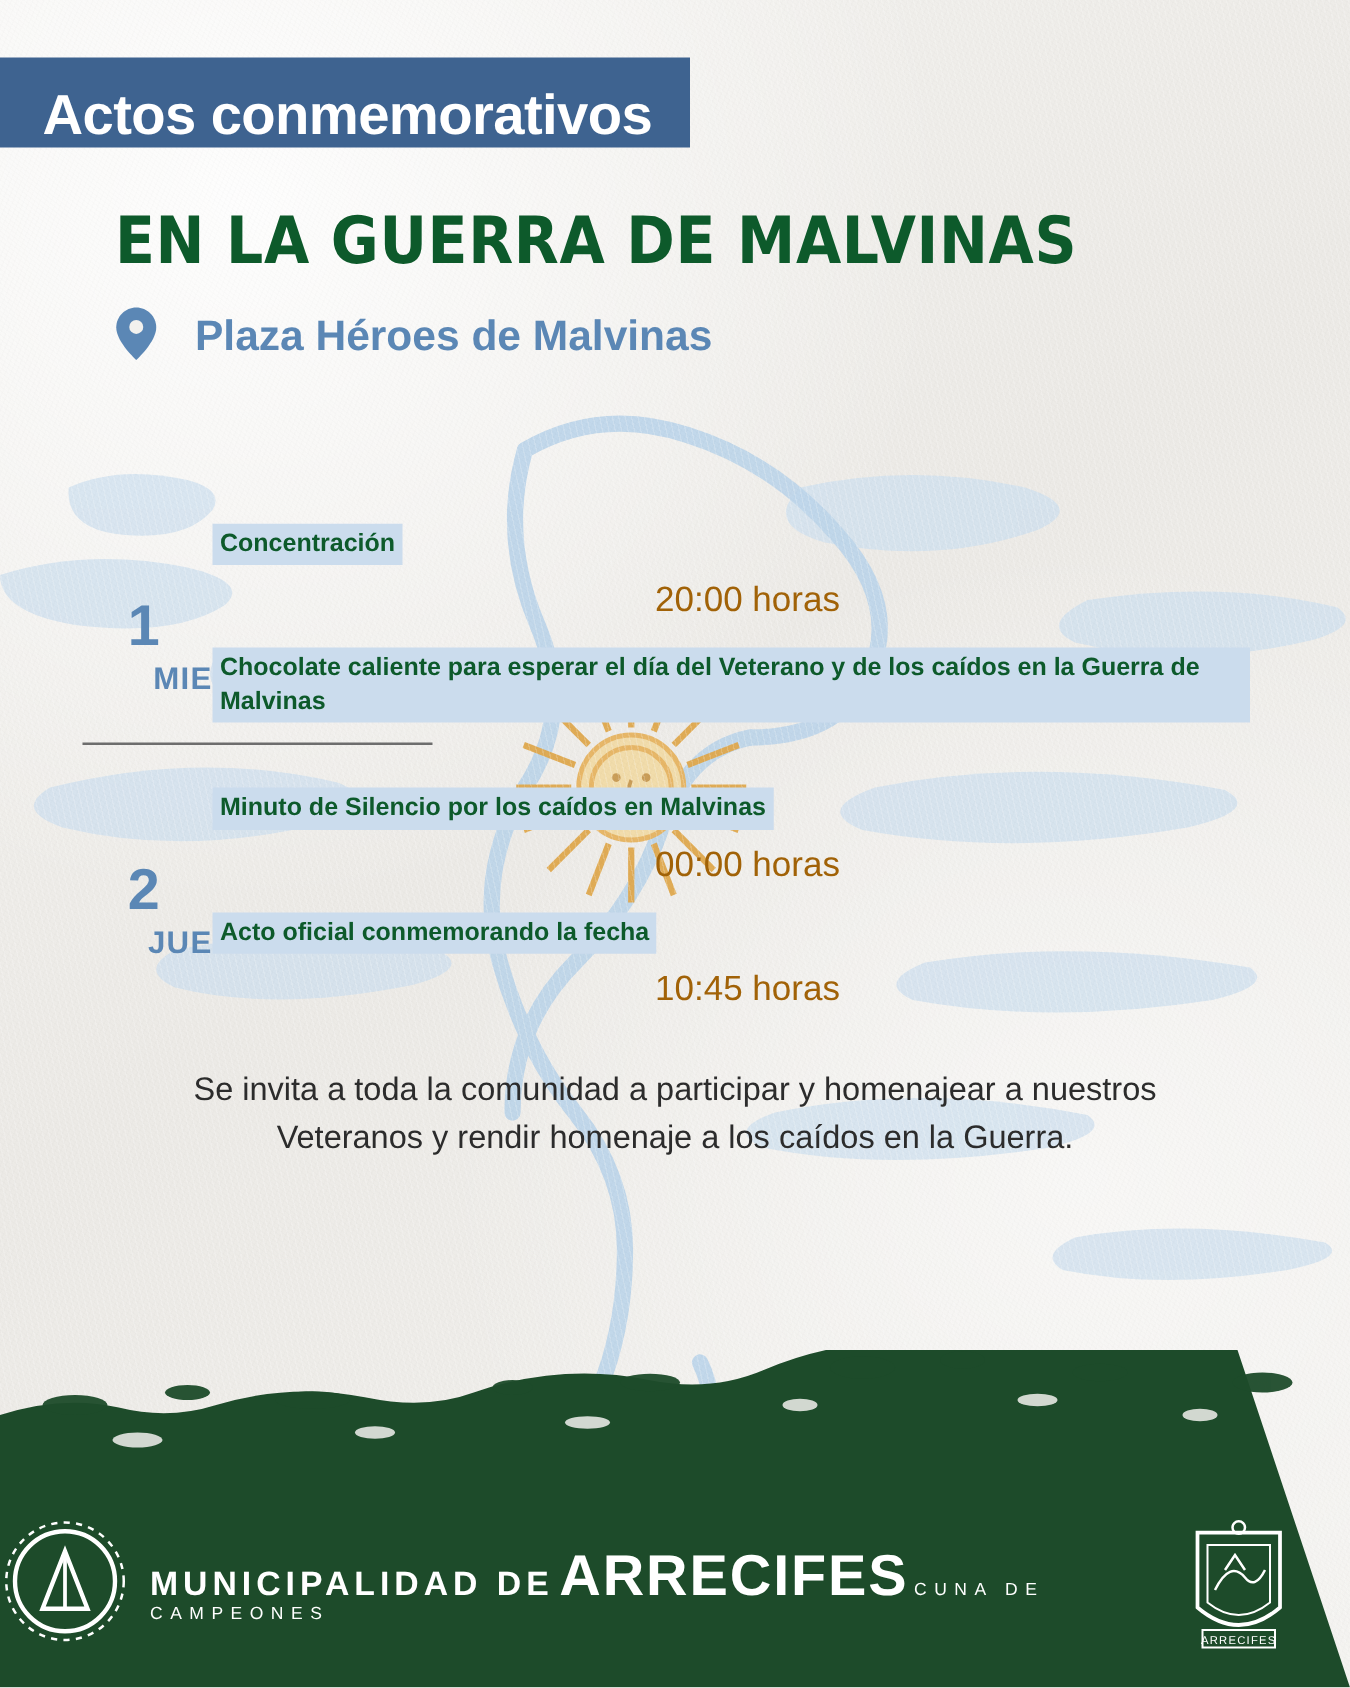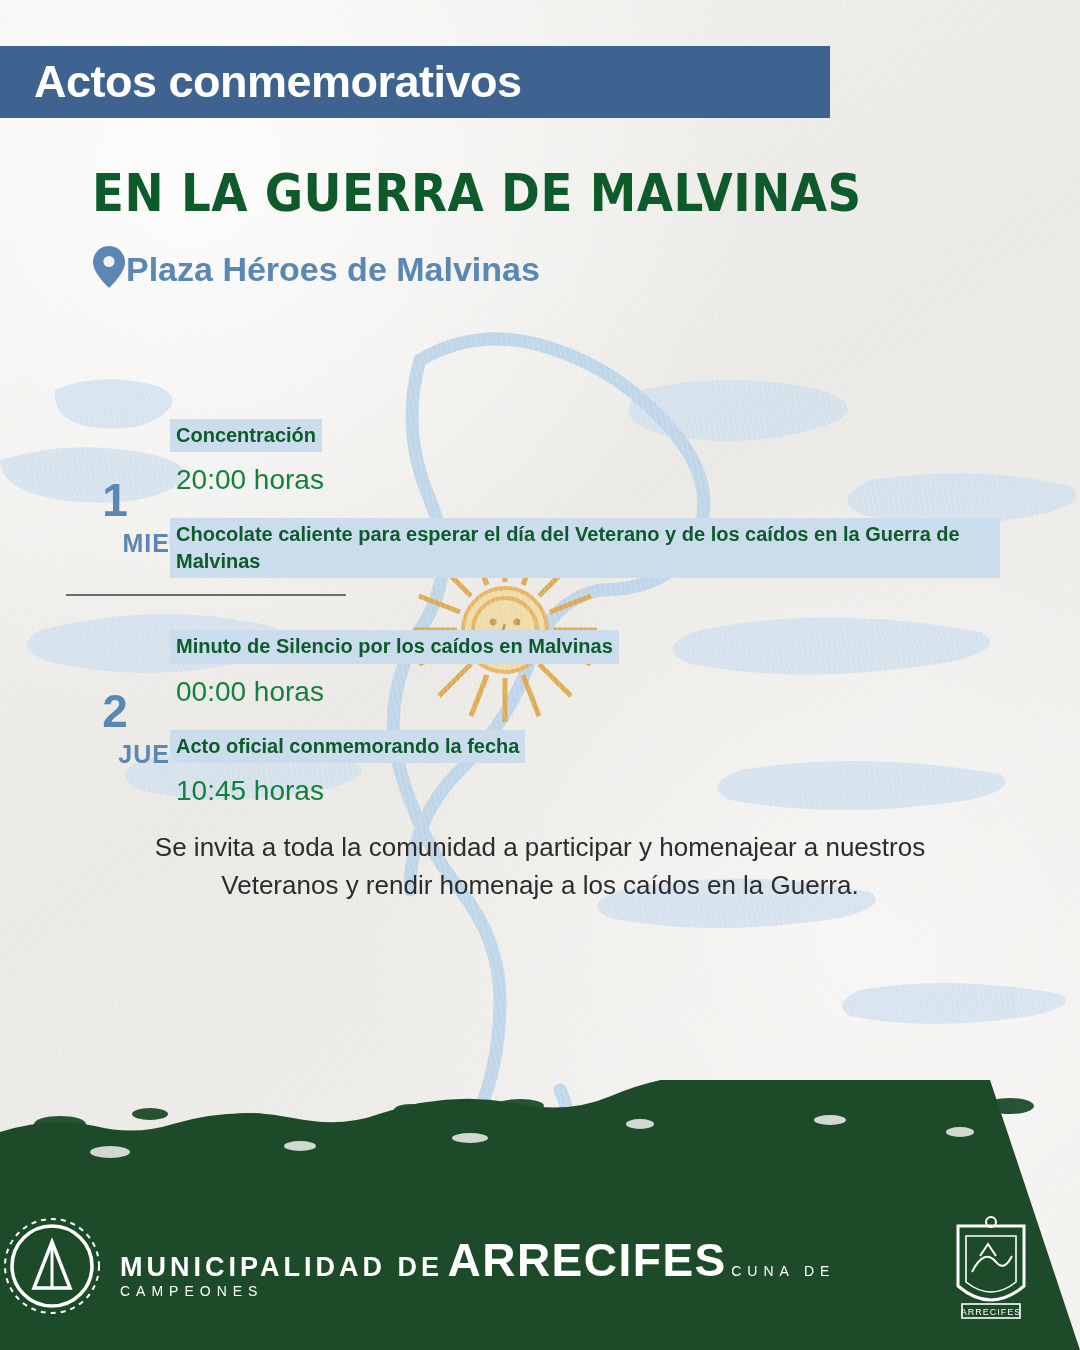--- a/index.html
+++ b/index.html
@@ -42,25 +42,25 @@
     left: 0; top: 330px;
     width: 1080px; height: 790px;
     opacity: 1;
     pointer-events: none;
   }
 
   
   .ribbon {
     position: absolute;
     left: 0; top: 46px;
-    width: 830px;
+    width: 552px;
     height: 72px;
     background: #3e6390;
     display: flex;
-    align-items: center;
+    align-items: flex-end;
     padding-left: 34px;
     z-index: 5;
   }
   .ribbon-title {
     color: #ffffff;
     font-size: 45px;
     font-weight: bold;
     letter-spacing: -0.5px;
   }
 
@@ -79,21 +79,21 @@
     line-height: 1.08;
     letter-spacing: 0.5px;
     transform: scaleX(1.0);
     text-transform: uppercase;
   }
   .main-title span { display: block; }
 
   .location-row {
     display: flex;
     align-items: center;
-    gap: 0;
+    gap: 30px;
     margin-top: 24px;
   }
   .pin-icon { flex: 0 0 auto; }
   .location-text {
     color: #5b87b5;
     font-size: 34px;
     font-weight: bold;
   }
 
   
@@ -132,33 +132,35 @@
     display: inline-block;
     background: #cbdced;
     color: #0d5a2b;
     font-size: 20px;
     font-weight: bold;
     line-height: 1.32;
     padding: 3px 6px 4px 6px;
   }
   .event-name.two-line { max-width: 830px; }
   .event-time {
-    color: #15803d;
+    color: #a16207;
     font-size: 28px;
     margin: 12px 0 22px 6px;
+    text-align: center;
   }
 
   .divider {
     width: 280px;
     height: 2px;
     background: #6d6d6d;
     margin: 16px 0 30px 6px;
   }
 
   .note {
+    margin-top: 24px;
     text-align: center;
     color: #2c2c2c;
     font-size: 26px;
     line-height: 1.45;
     padding: 0 60px;
   }
 
   
   .green-band {
     position: absolute;

